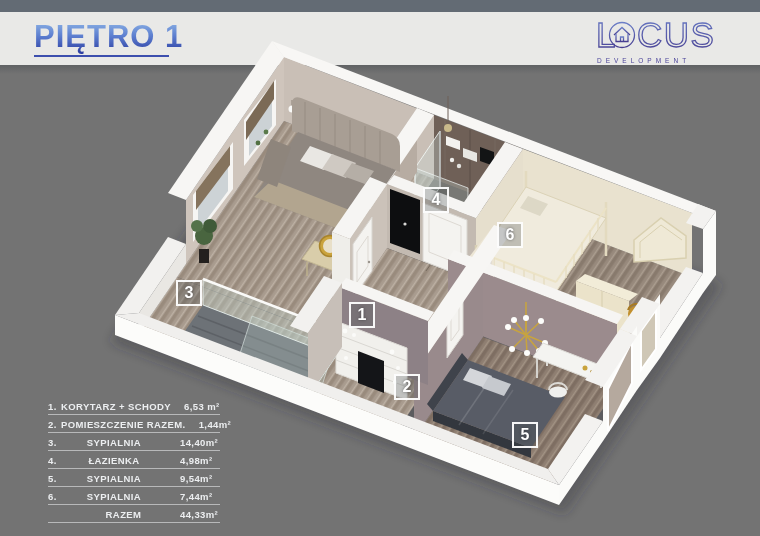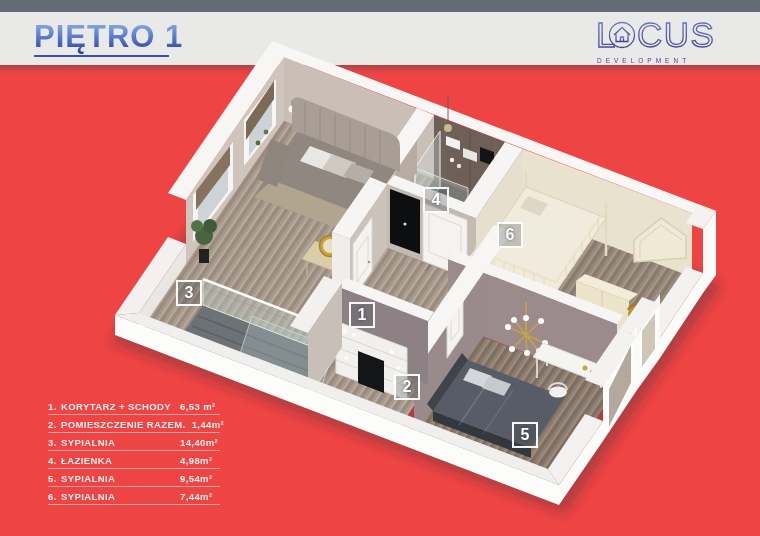--- a/index.html
+++ b/index.html
@@ -1,35 +1,35 @@
 <!DOCTYPE html>
 <html><head>
 <meta charset="utf-8">
 <style>
   html,body{margin:0;padding:0;background:#5a5f66;}
   .stage{position:relative;width:760px;height:536px;overflow:hidden;
-         background:#ef4444;font-family:"Liberation Sans",sans-serif;}
+         background:#737373;font-family:"Liberation Sans",sans-serif;}
   .top-strip{position:absolute;left:0;top:0;width:760px;height:12px;background:#636b74;}
   .banner{position:absolute;left:0;top:12px;width:760px;height:53px;background:#e9e9e7;}
   .banner-shadow{position:absolute;left:0;top:65px;width:760px;height:9px;
          background:linear-gradient(180deg,rgba(60,66,72,.35),rgba(60,66,72,0));}
   .title-wrap{position:absolute;left:34px;top:6px;}
   .title{font-size:31px;font-weight:bold;letter-spacing:1px;line-height:1.2;
          background:linear-gradient(180deg,#96bde9 0%,#5d7fd0 48%,#27379d 100%);
          -webkit-background-clip:text;background-clip:text;color:transparent;}
   .title-underline{width:135px;height:2px;background:#3d4fae;margin-top:0px;}
   .logo{position:absolute;right:44px;top:4px;}
   .plan-svg{position:absolute;left:0;top:0;width:760px;height:536px;}
   .legend{position:absolute;left:48px;top:401px;width:172px;}
   .lrow{display:flex;align-items:baseline;color:#eceef0;font-size:9.5px;font-weight:bold;
         letter-spacing:.4px;border-bottom:1px solid rgba(240,242,244,.55);
         padding-bottom:2px;margin-bottom:4px;white-space:nowrap;}
   .lnum{width:13px;flex:none;}
-  .llabel{flex:1;}
-  .lval{flex:none;width:40px;margin-left:6px;}
+  .llabel{flex:1;text-align:center;}
+  .lval{flex:none;width:40px;margin-left:13px;}
   .lrow.total .lnum{width:32px;}
   .room-label{position:absolute;width:26px;height:26px;border:2px solid rgba(255,255,255,.95);
         background:rgba(70,74,80,.28);color:#fff;font-size:16px;font-weight:bold;
         display:flex;align-items:center;justify-content:center;box-sizing:border-box;
         text-shadow:0 0 3px rgba(40,40,45,.6);}
 </style>
 </head>
 <body>
 
 <div class="stage">
@@ -395,20 +395,25 @@
     <span class="llabel">SYPIALNIA</span>
     <span class="lval">9,54m²</span>
   </div>
 
   <div class="lrow">
     <span class="lnum">6.</span>
     <span class="llabel">SYPIALNIA</span>
     <span class="lval">7,44m²</span>
   </div>
 </div>
+    <div class="lrow total">
+      <span class="lnum"></span>
+      <span class="llabel">RAZEM</span>
+      <span class="lval">44,33m²</span>
+    </div>
   </div>
 
   <div id="room-labels">
   <div class="room-label" style="left: 349px; top: 302px;">1</div>
 
   <div class="room-label" style="left: 394px; top: 374px;">2</div>
 
   <div class="room-label" style="left: 176px; top: 280px;">3</div>
 
   <div class="room-label" style="left: 423px; top: 187px;">4</div>

